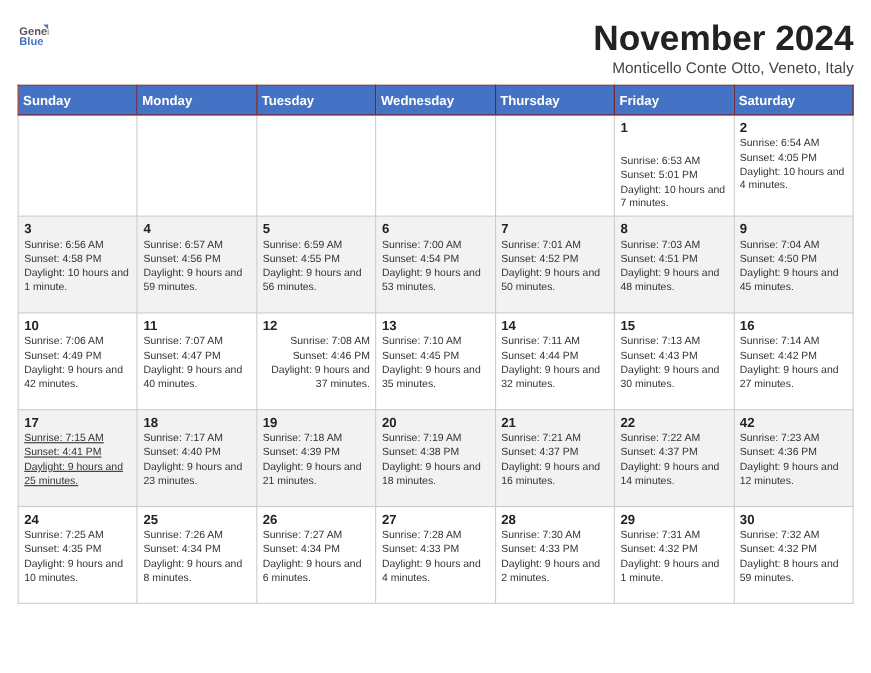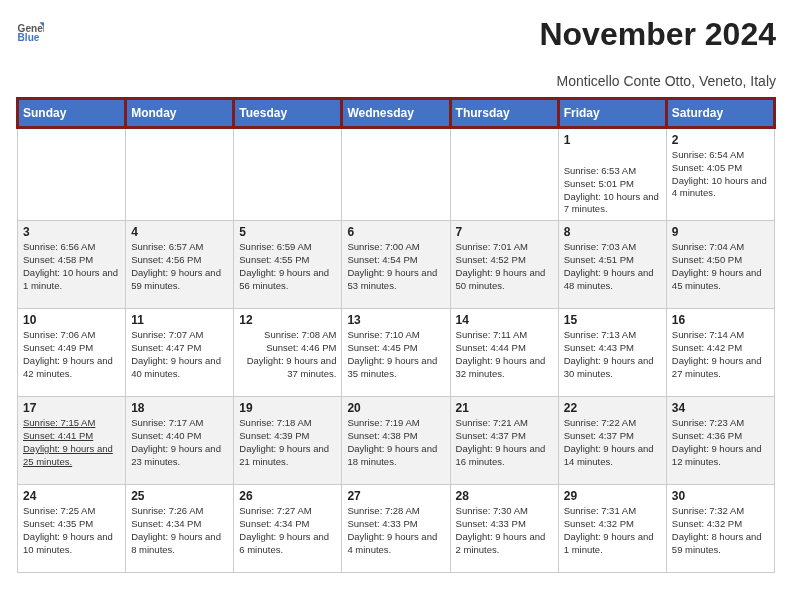--- a/index.html
+++ b/index.html
@@ -37,35 +37,34 @@
       text-align: right;
     }
     .month-title {
       font-size: 32px;
       font-weight: bold;
       color: #222;
     }
     .location {
       font-size: 14px;
       color: #444;
-      margin-top: 20px;
     }
     table {
       width: 100%;
       border-collapse: collapse;
       table-layout: fixed;
     }
     thead th {
       background: #4472c4;
       color: #fff;
       font-size: 12px;
       font-weight: bold;
       padding: 6px 4px;
       text-align: left;
-      border: 3px solid #7f1d1d;
+      border: 1px solid #7f1d1d;
     }
     tbody td {
       border: 1px solid #ccc;
       vertical-align: top;
       padding: 4px 5px;
       font-size: 10px;
       color: #333;
       min-height: 80px;
       height: 88px;
     }
@@ -259,21 +258,21 @@
 Sunset: 4:37 PM
 Daylight: 9 hours and 16 minutes.</div>
         </td>
         <td>
           <span class="day-num">22</span>
           <div class="day-info" style="white-space: pre-line;">Sunrise: 7:22 AM
 Sunset: 4:37 PM
 Daylight: 9 hours and 14 minutes.</div>
         </td>
         <td>
-          <span class="day-num">34</span>
+          <span class="day-num">42</span>
           <div class="day-info" style="white-space: pre-line;">Sunrise: 7:23 AM
 Sunset: 4:36 PM
 Daylight: 9 hours and 12 minutes.</div>
         </td>
       </tr>
       <tr>
         <td>
           <span class="day-num">24</span>
           <div class="day-info" style="white-space: pre-line;">Sunrise: 7:25 AM
 Sunset: 4:35 PM

